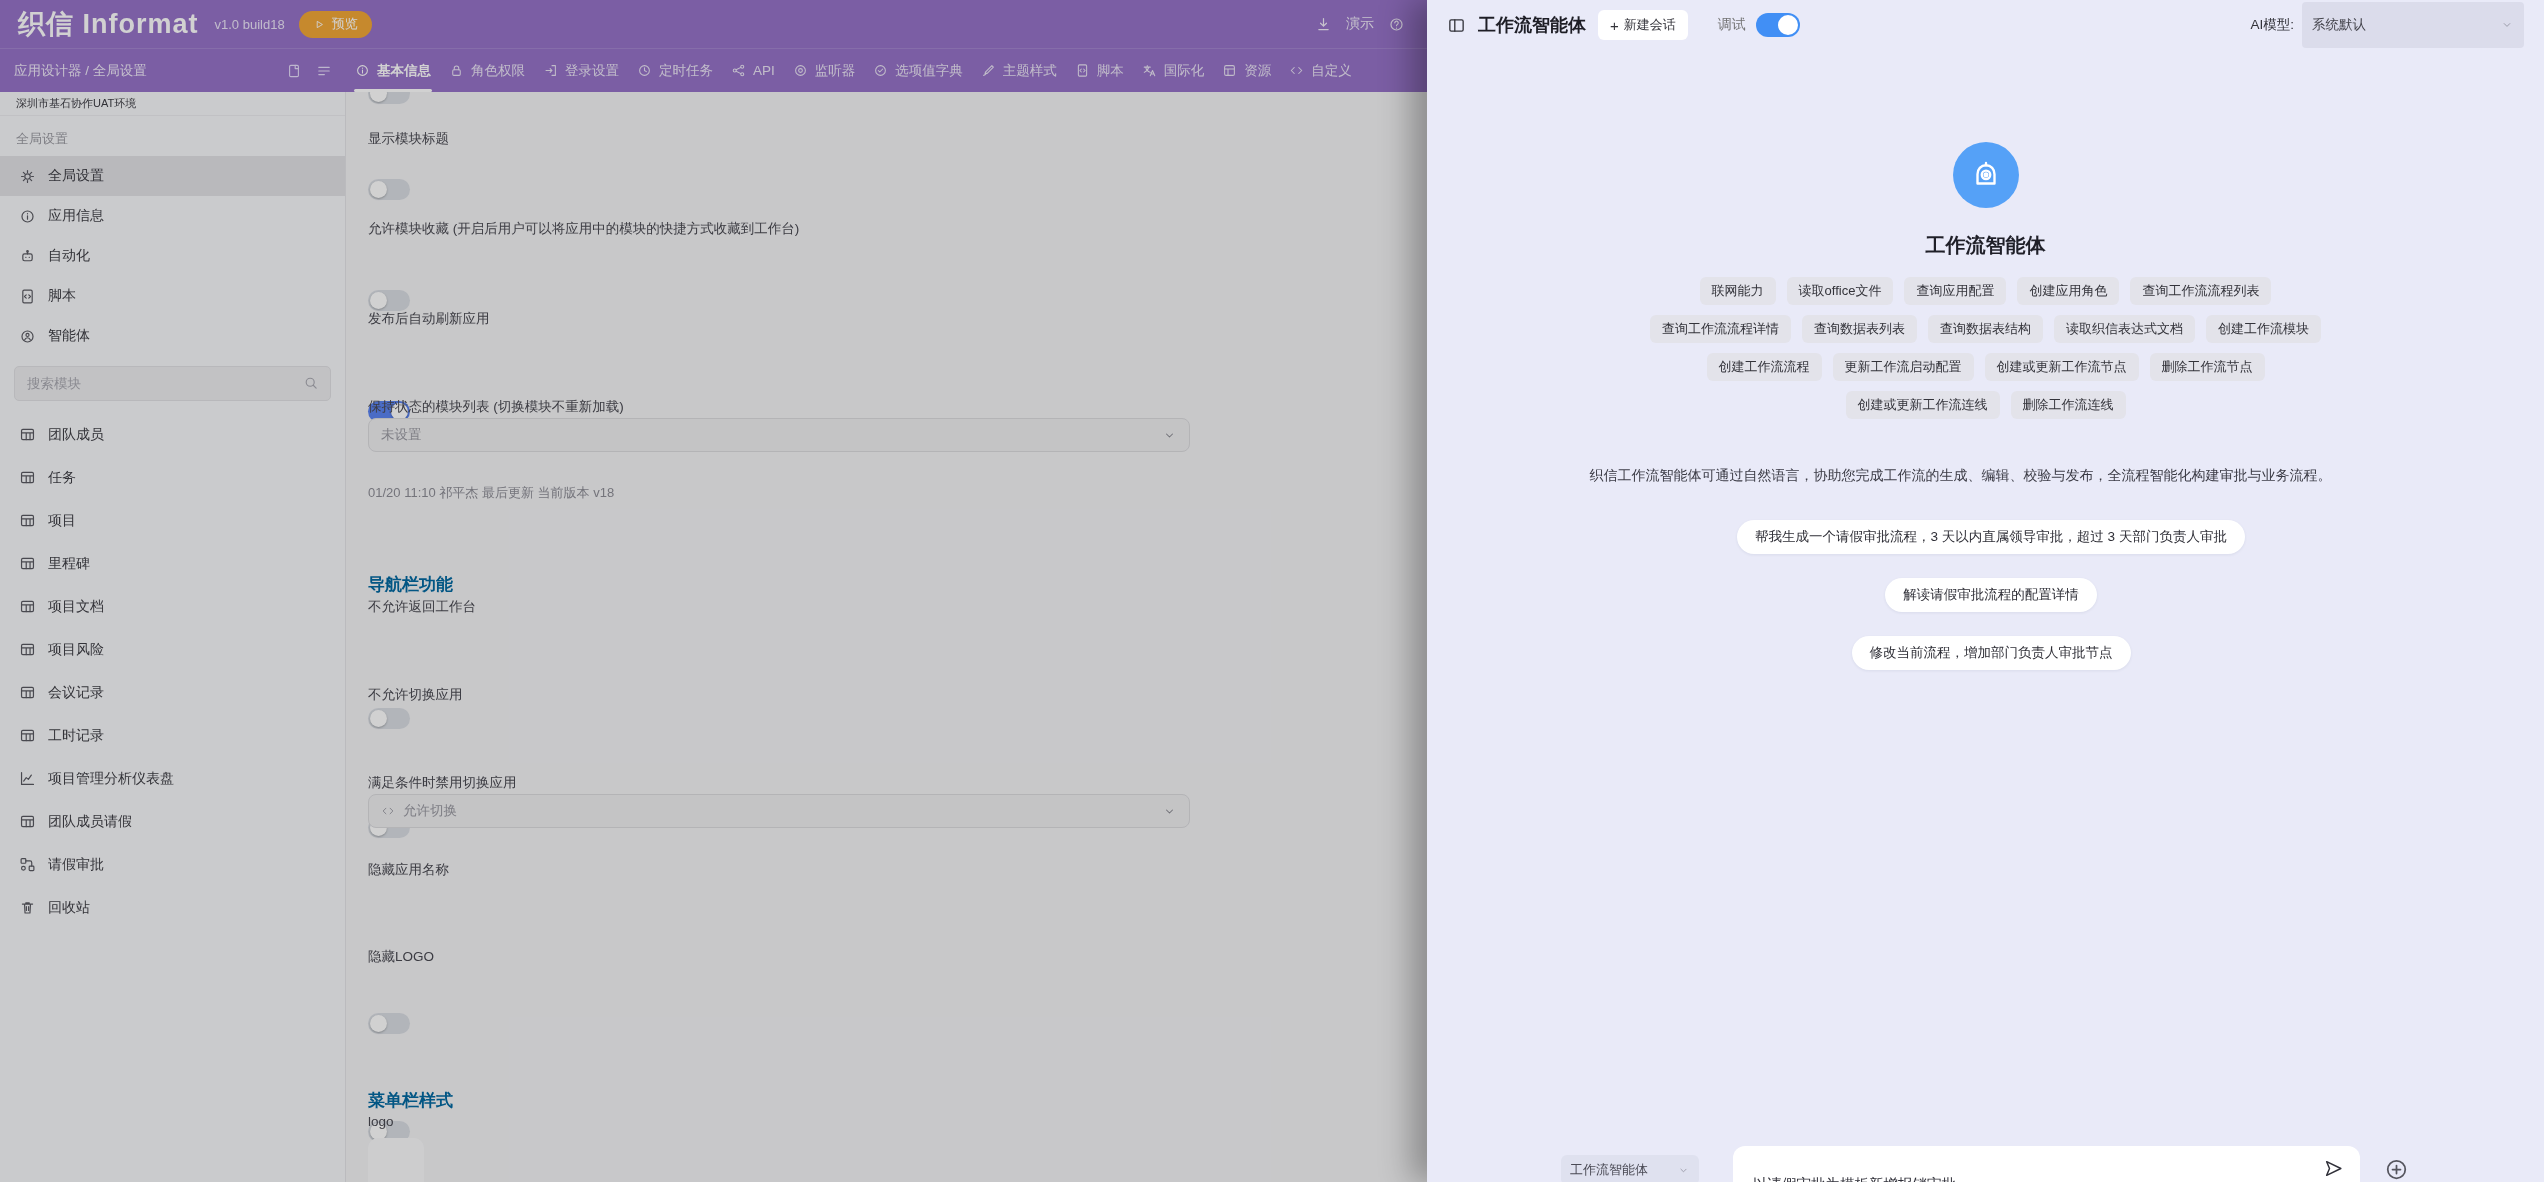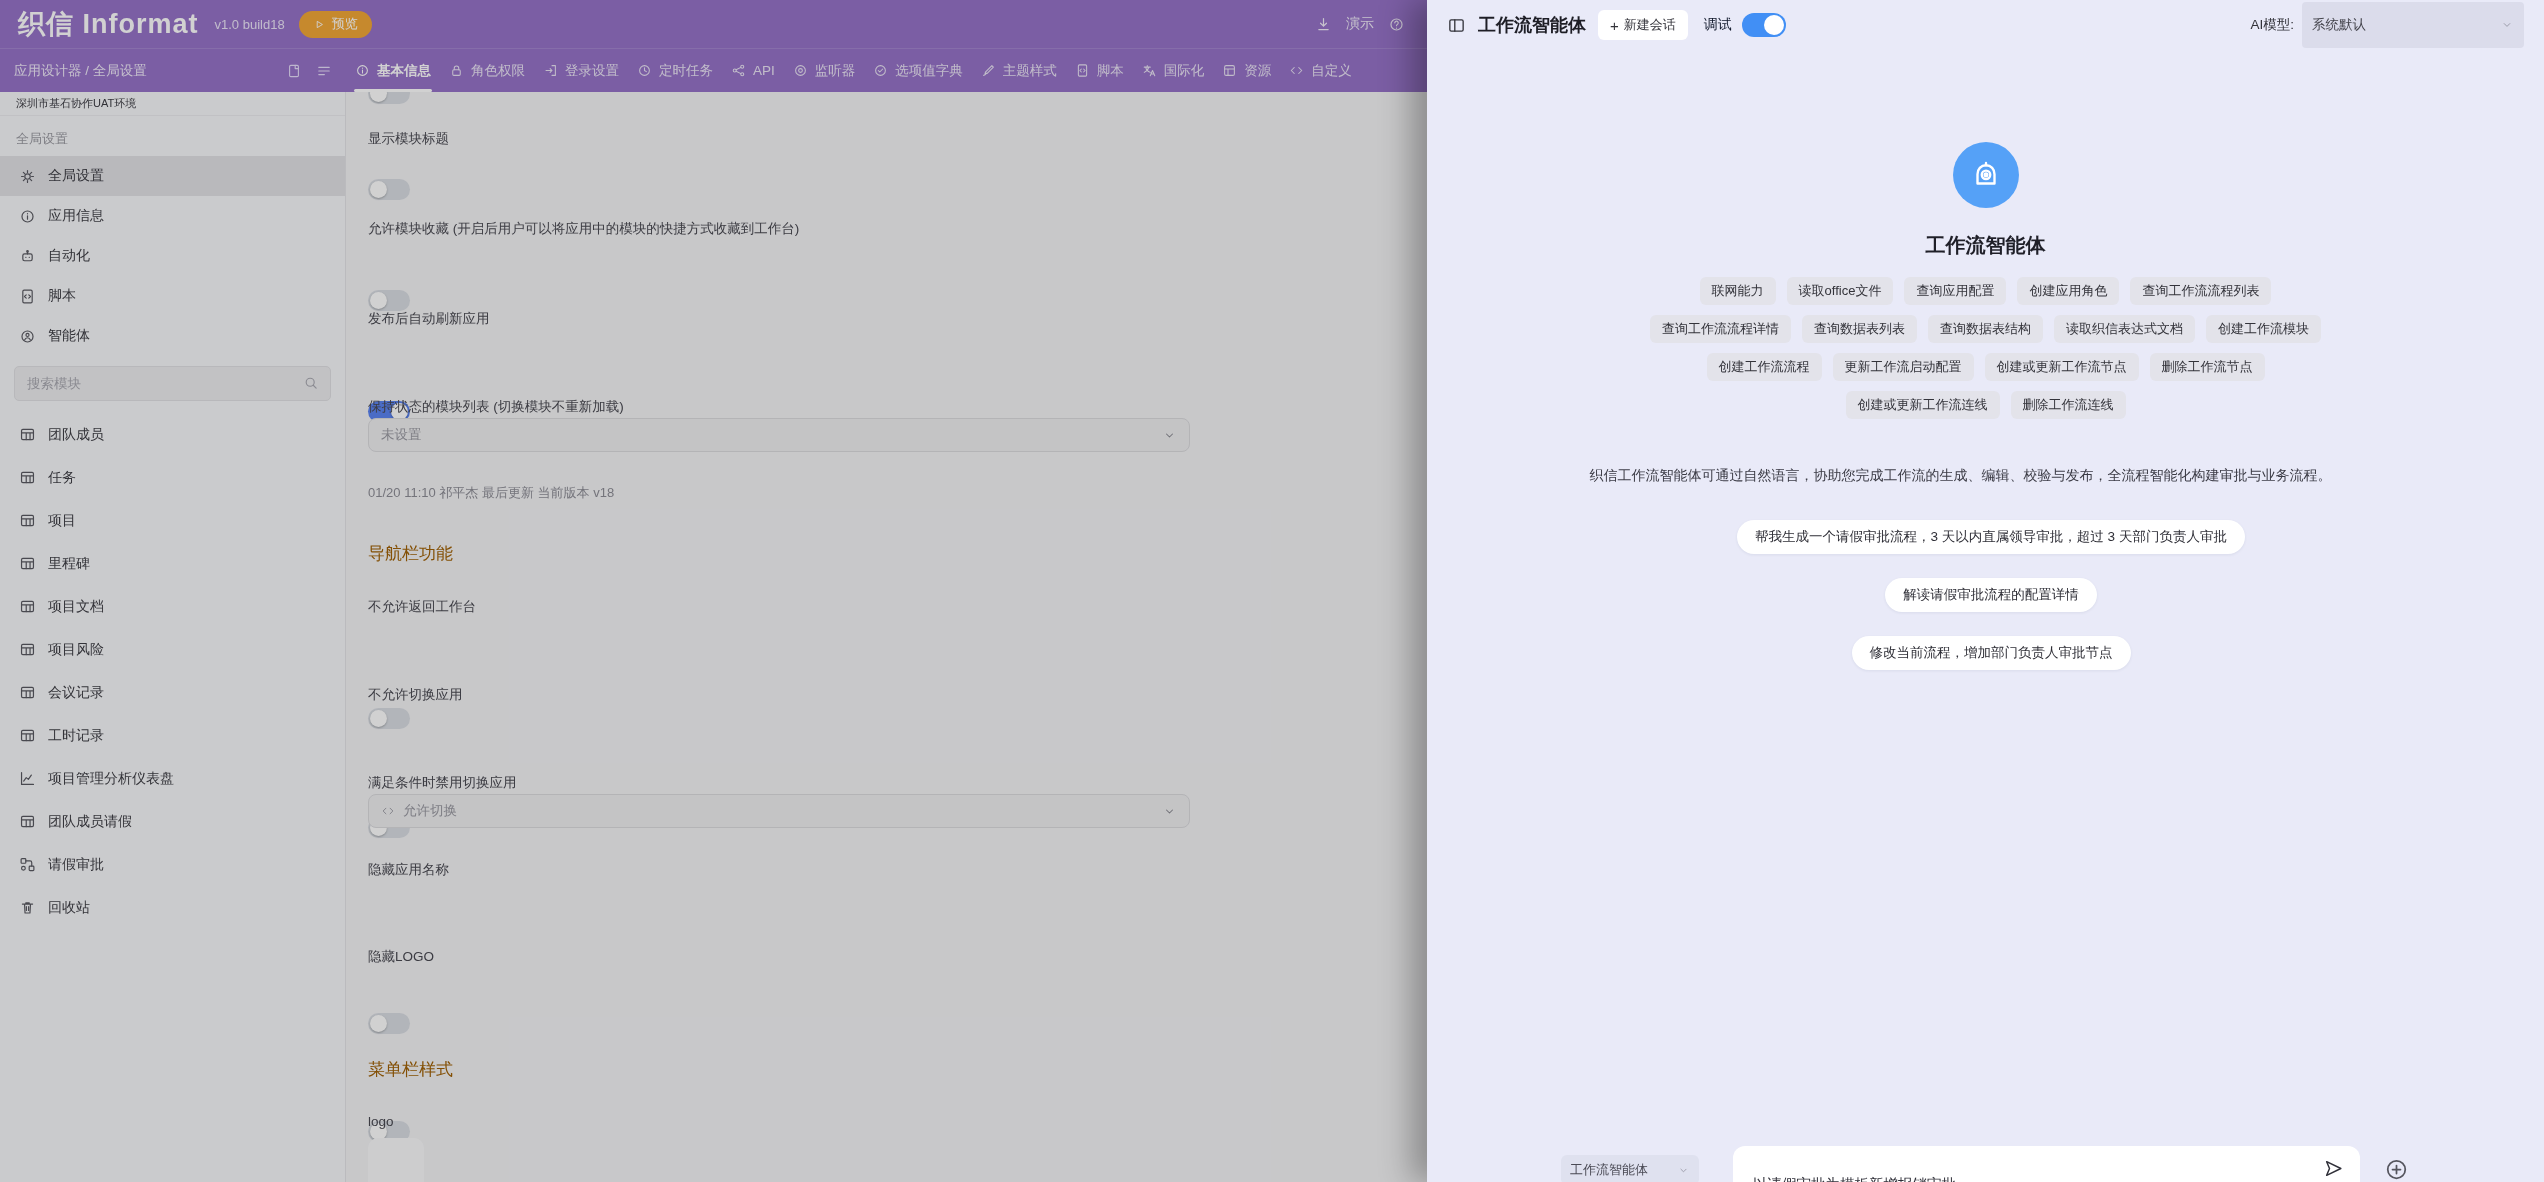--- a/index.html
+++ b/index.html
@@ -47,21 +47,21 @@
   .search-wrap { position:relative; margin:10px 14px 12px; }
   .search-input { width:100%; height:35px; background:#ededf0; border:1px solid #e1e1e5; border-radius:5px;
                   padding:0 36px 0 12px; font-size:13.5px; color:#3c3c44; outline:none;
                   font-family:"Liberation Sans","DejaVu Sans",sans-serif; }
   .search-input::placeholder { color:#a9a9b1; }
   .search-wrap .icon { position:absolute; right:12px; top:9px; font-size:16px; color:#a9a9b1; }
 
   .content { position:absolute; left:346px; top:92px; right:0; bottom:0; background:#f4f4f6; overflow:hidden; }
   .content > * { position:absolute; left:22px; }
   .field-label { font-size:13.5px; color:#4a4a52; white-space:nowrap; }
-  .section-title { font-size:17px; font-weight:normal; color:#a16207; }
+  .section-title { font-size:17px; font-weight:bold; color:#0369a1;margin-top:31px; }
   .meta-text { font-size:13px; color:#8e8e96; }
   .toggle { width:42px; height:21px; border-radius:11px; position:relative; cursor:pointer; }
   .toggle.off { background:#d9dde3; }
   .toggle.on  { background:#5b84f2; }
   .toggle .knob { position:absolute; top:2px; width:17px; height:17px; border-radius:50%;
                   background:#fff; box-shadow:0 1px 2px rgba(0,0,0,.25); }
   .toggle.off .knob { left:2px; }
   .toggle.on  .knob { right:2px; }
   .form-select { width:822px; height:34px; background:#efeff1; border:1px solid #dcdcdf; border-radius:8px;
                  display:flex; align-items:center; padding:0 12px; font-size:13.5px; color:#9a9aa2; cursor:pointer; gap:8px; }
@@ -71,21 +71,21 @@
   .dim-overlay { position:absolute; inset:0; background:rgba(0,0,0,0.18); pointer-events:none; z-index:5; }
 
   
   .drawer { position:absolute; left:1427px; top:0; width:1117px; height:1182px; background:#e9eaf8;
             box-shadow:-16px 0 30px rgba(0,0,0,0.30); z-index:10; overflow:hidden; }
   .drawer-header { position:absolute; left:0; top:0; right:0; height:50px; display:flex; align-items:center; padding:0 20px; }
   .drawer-header .icon.panel { font-size:19px; color:#33333a; cursor:pointer; }
   .drawer-title { font-size:18px; font-weight:bold; color:#1e1e26; margin:0 12px 0 12px; white-space:nowrap; }
   .new-session-btn { background:#fff; border:none; border-radius:6px; height:30px; padding:0 12px;
                      font-size:13px; color:#33333a; display:inline-flex; align-items:center; gap:5px; cursor:pointer; }
-  .debug-label { font-size:14px; color:#0f172a; margin-left:16px; }
+  .debug-label { font-size:14px; color:#737373; margin-left:30px; }
   .switch { width:44px; height:24px; border-radius:12px; background:#418ff5; position:relative; margin-left:10px; cursor:pointer; }
   .switch .knob { position:absolute; top:2px; right:2px; width:20px; height:20px; border-radius:50%; background:#fff; }
   .model-zone { margin-left:auto; display:flex; align-items:center; gap:8px; }
   .model-label { font-size:13.5px; color:#33333a; }
   .model-select { width:222px; height:46px; background:#dbdceb; border-radius:4px; display:flex; align-items:center;
                   padding:0 10px; font-size:13.5px; color:#44444c; cursor:pointer; }
   .model-select .chev { margin-left:auto; color:#9a9aa8; font-size:14px; }
 
   .avatar { position:absolute; top:142px; left:50%; transform:translateX(-50%); width:66px; height:66px;
             border-radius:50%; background:#55a1f7; display:flex; align-items:center; justify-content:center; }

